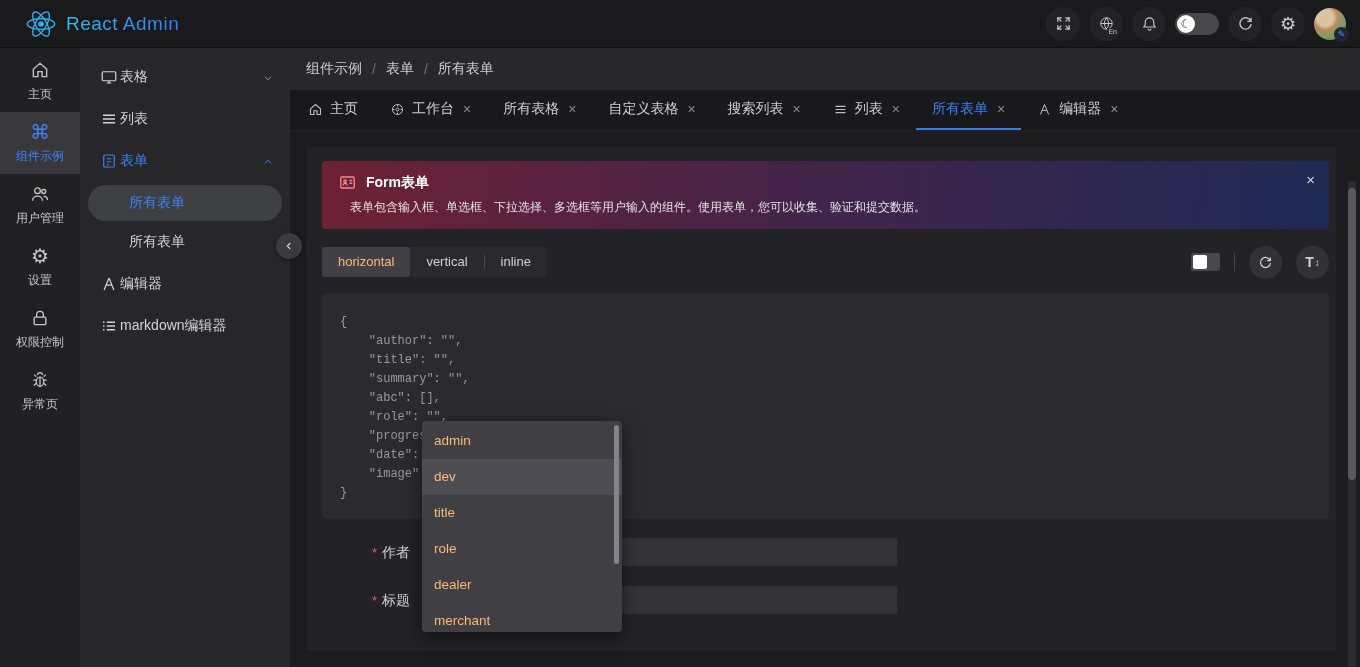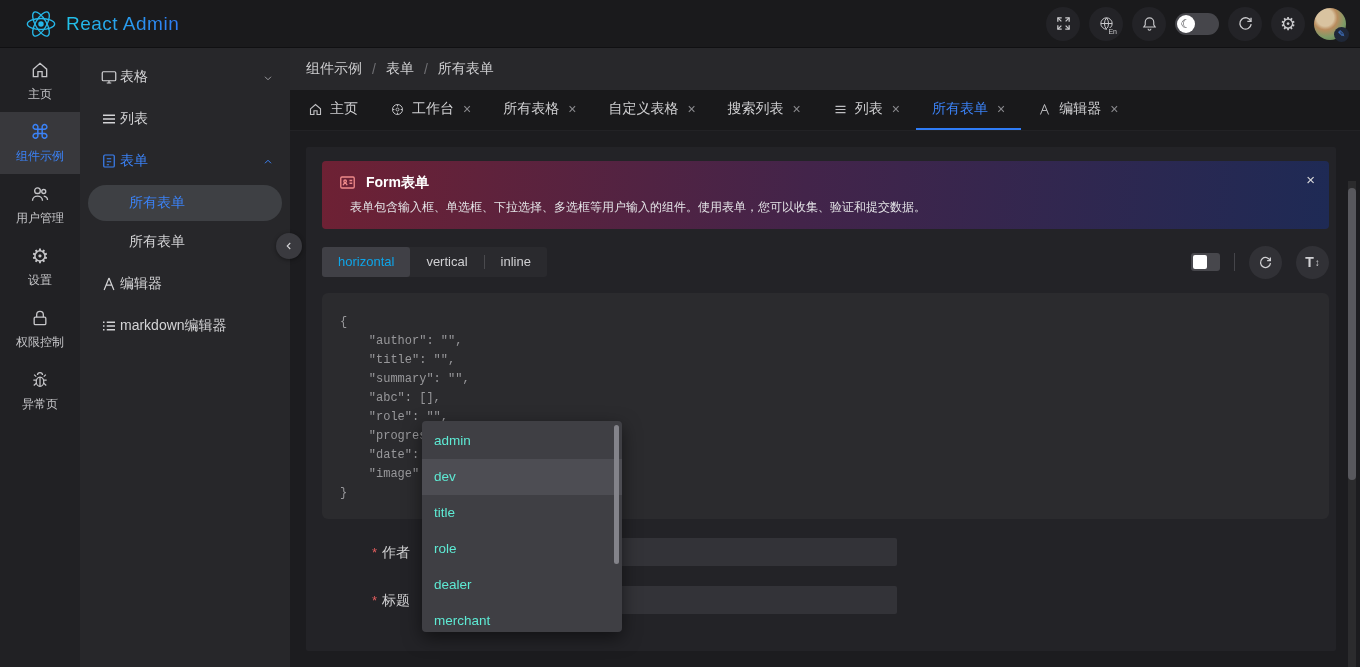--- a/index.html
+++ b/index.html
@@ -85,21 +85,21 @@
   .alert-title { font-size:14px; color:#ffffff; font-weight:700; }
   .alert-desc { margin:7px 0 0 12px; font-size:12px; color:#e3e3e6; }
   .alert-close { position:absolute; right:14px; top:10px; background:none; border:none;
     color:#d8d8da; font-size:15px; cursor:pointer; }
 
   
   .controls { position:absolute; left:16px; right:7px; top:100px; height:30px;
     display:flex; align-items:center; justify-content:space-between; }
   .seg-group { display:flex; background:#2a2a2e; border-radius:3px; align-items:center; }
   .seg { height:30px; line-height:30px; padding:0 16px; font-size:13px; color:#d0d0d3; cursor:pointer; }
-  .seg.sel { background:#404046; color:#0ea5e9; border-radius:3px; }
+  .seg.sel { background:#404046; color:#fdba74; border-radius:3px; }
   .seg-div { width:1px; height:14px; background:#4a4a4e; }
   .right-controls { display:flex; align-items:center; gap:14px; }
   .mini-toggle { width:29px; height:18px; border-radius:3px; background:#47474c; position:relative; cursor:pointer; }
   .mini-knob { position:absolute; left:2px; top:2px; width:14px; height:14px; border-radius:2px; background:#ffffff; }
   .v-div { width:1px; height:18px; background:#45454a; }
   .circle-btn { width:33px; height:33px; border-radius:50%; background:#313136; border:none;
     color:#d0d0d3; display:flex; align-items:center; justify-content:center; cursor:pointer; }
   .circle-btn svg { width:15px; height:15px; }
   .tt-glyph { font-size:14px; font-weight:700; }
   .tt-arrow { font-size:10px; margin-left:1px; }
@@ -117,21 +117,21 @@
   .text-input { margin-left:13px; width:474px; height:28px; background:#333338; border:none;
     border-radius:2px; color:#e4e4e6; padding:0 10px; font-size:13px; outline:none; }
   .role-select { margin-left:12px; width:200px; height:28px; background:#232327;
     border:1px solid #2e7bf5; border-radius:2px; position:relative; cursor:pointer; }
   .role-select svg { position:absolute; right:9px; top:8px; width:12px; height:12px; color:#a9a9ad; }
 
   
   .dropdown { position:absolute; left:116px; top:274px; width:200px; height:211px;
     background:#3f3f44; border-radius:4px; box-shadow:0 6px 18px rgba(0,0,0,.5);
     overflow:hidden; z-index:20; padding-top:2px; }
-  .opt { height:36px; line-height:36px; padding-left:12px; font-size:13.5px; color:#5eead4; cursor:pointer; }
+  .opt { height:36px; line-height:36px; padding-left:12px; font-size:13.5px; color:#fdba74; cursor:pointer; }
   .opt.hl { background:#4d4d53; }
   .dd-scrollbar { position:absolute; right:3px; top:4px; width:5px; height:139px;
     background:#83838a; border-radius:3px; }
 
   
   .page-scrollbar { position:absolute; right:4px; top:133px; bottom:0; width:8px; background:#2b2b2d; }
   .page-thumb { position:absolute; top:7px; width:8px; height:292px; background:#58585d; border-radius:4px; cursor:pointer; }
 </style>
 </head>
 <body>

